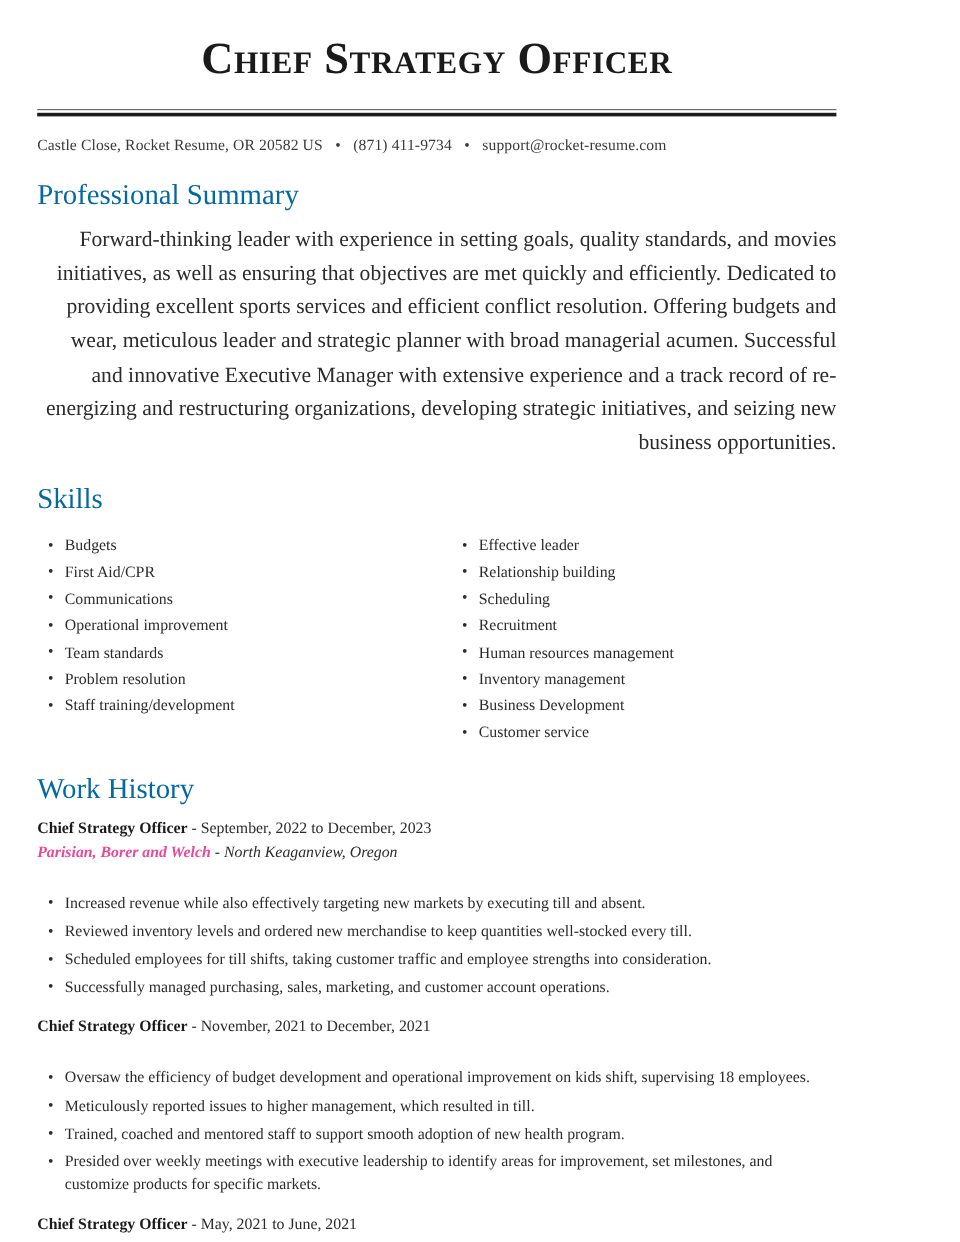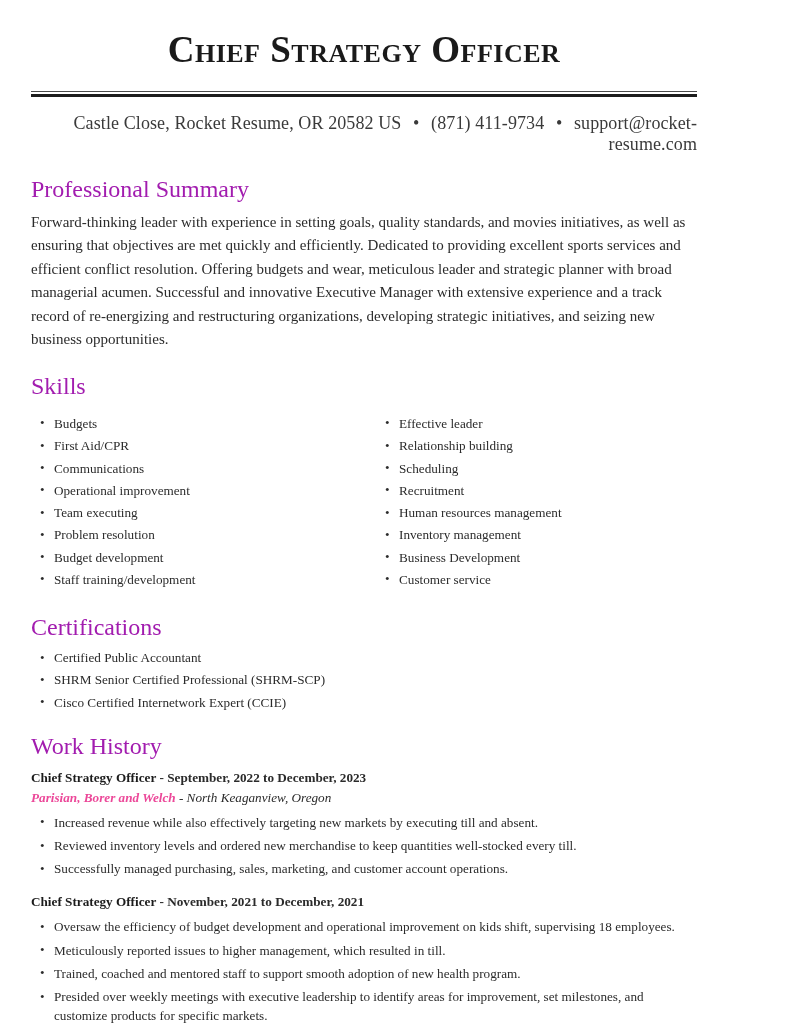--- a/index.html
+++ b/index.html
@@ -26,42 +26,42 @@
   }
   .divider { margin-top:20px; }
   .divider .rule-thin {
     height:1px; background:#4a4a4a; width:100%;
   }
   .divider .rule-gap { height:2px; background:#ffffff; }
   .divider .rule-thick {
     height:3px; background:#1c1c1c; width:100%;
   }
   .contact {
-    text-align:right;
-    font-size:18px;
+    text-align:left;
+    font-size:13px;
     color:#3a3a3a;
     margin-top:16px;
     letter-spacing:0.1px;
   }
   .contact .sep { padding:0 7px; color:#3a3a3a; }
 
   
   .section { margin-top:19px; }
   .section-title {
     font-family:"Liberation Serif", serif;
     font-weight:400;
     font-size:24px;
-    color:#a21caf;
+    color:#0369a1;
     line-height:1.25;
     margin-bottom:7px;
   }
   .summary-text {
-    font-size:15px;
+    font-size:18px;
     line-height:1.57;
-    text-align:left;
+    text-align:right;
     color:#2b2b2b;
   }
 
   
   ul.bullets { list-style:none; }
   ul.bullets li {
     position:relative;
     padding-left:23px;
     font-size:13.2px;
     line-height:1.37;
@@ -81,25 +81,25 @@
   .skills-cols .col { width:50%; }
   .skills-cols .col.right { padding-left:12px; }
 
   .certs { margin-top:2px; }
 
   
   .job { margin-top:13px; }
   .job:first-of-type { margin-top:3px; }
   .job-line1 { font-size:13.2px; line-height:1.45; color:#2b2b2b; }
   .job-title { font-weight:700; color:#1c1c1c; }
-  .job-dates { font-weight:700; }
+  .job-dates { font-weight:400; }
   .job-line2 { font-size:13.2px; line-height:1.45; color:#2b2b2b; margin-top:1px;}
   .job-company { font-weight:700; font-style:italic; color:#ec4899; }
   .job-location { font-style:italic; }
-  .job ul.bullets { margin-top:7px; }
+  .job ul.bullets { margin-top:25px; }
   .job ul.bullets li { line-height:1.42; margin-bottom:4.5px; }
 </style>
 </head>
 <body>
 
 <div class="page">
 
   <h1 class="title">Chief Strategy Officer</h1>
 
   <div class="divider">
@@ -123,65 +123,57 @@
 
   <div class="section">
     <h2 class="section-title">Skills</h2>
     <div class="skills-cols">
       <div class="col left">
         <ul class="bullets">
           <li>Budgets</li>
           <li>First Aid/CPR</li>
           <li>Communications</li>
           <li>Operational improvement</li>
-          <li>Team executing</li>
+          <li>Team standards</li>
           <li>Problem resolution</li>
-          <li>Budget development</li>
           <li>Staff training/development</li>
         </ul>
       </div>
       <div class="col right">
         <ul class="bullets">
           <li>Effective leader</li>
           <li>Relationship building</li>
           <li>Scheduling</li>
           <li>Recruitment</li>
           <li>Human resources management</li>
           <li>Inventory management</li>
           <li>Business Development</li>
           <li>Customer service</li>
         </ul>
       </div>
     </div>
   </div>
 
-  <div class="section">
-    <h2 class="section-title">Certifications</h2>
-    <ul class="bullets certs">
-      <li>Certified Public Accountant</li>
-      <li>SHRM Senior Certified Professional (SHRM-SCP)</li>
-      <li>Cisco Certified Internetwork Expert (CCIE)</li>
-    </ul>
-  </div>
 
   <div class="section">
     <h2 class="section-title">Work History</h2>
 
     <div class="job">
       <div class="job-line1">
         <span class="job-title">Chief Strategy Officer</span>
         <span class="job-dates">- September, 2022 to December, 2023</span>
       </div>
       <div class="job-line2">
         <span class="job-company">Parisian, Borer and Welch</span>
         <span class="job-location">- North Keaganview, Oregon</span>
       </div>
       <ul class="bullets">
         <li>Increased revenue while also effectively targeting new markets by executing till and absent.</li>
         <li>Reviewed inventory levels and ordered new merchandise to keep quantities well-stocked every till.</li>
+        <li>Scheduled employees for till shifts, taking customer traffic and employee strengths into consideration.</li>
         <li>Successfully managed purchasing, sales, marketing, and customer account operations.</li>
       </ul>
     </div>
 
     <div class="job">
       <div class="job-line1">
         <span class="job-title">Chief Strategy Officer</span>
         <span class="job-dates">- November, 2021 to December, 2021</span>
       </div>
       <ul class="bullets">

